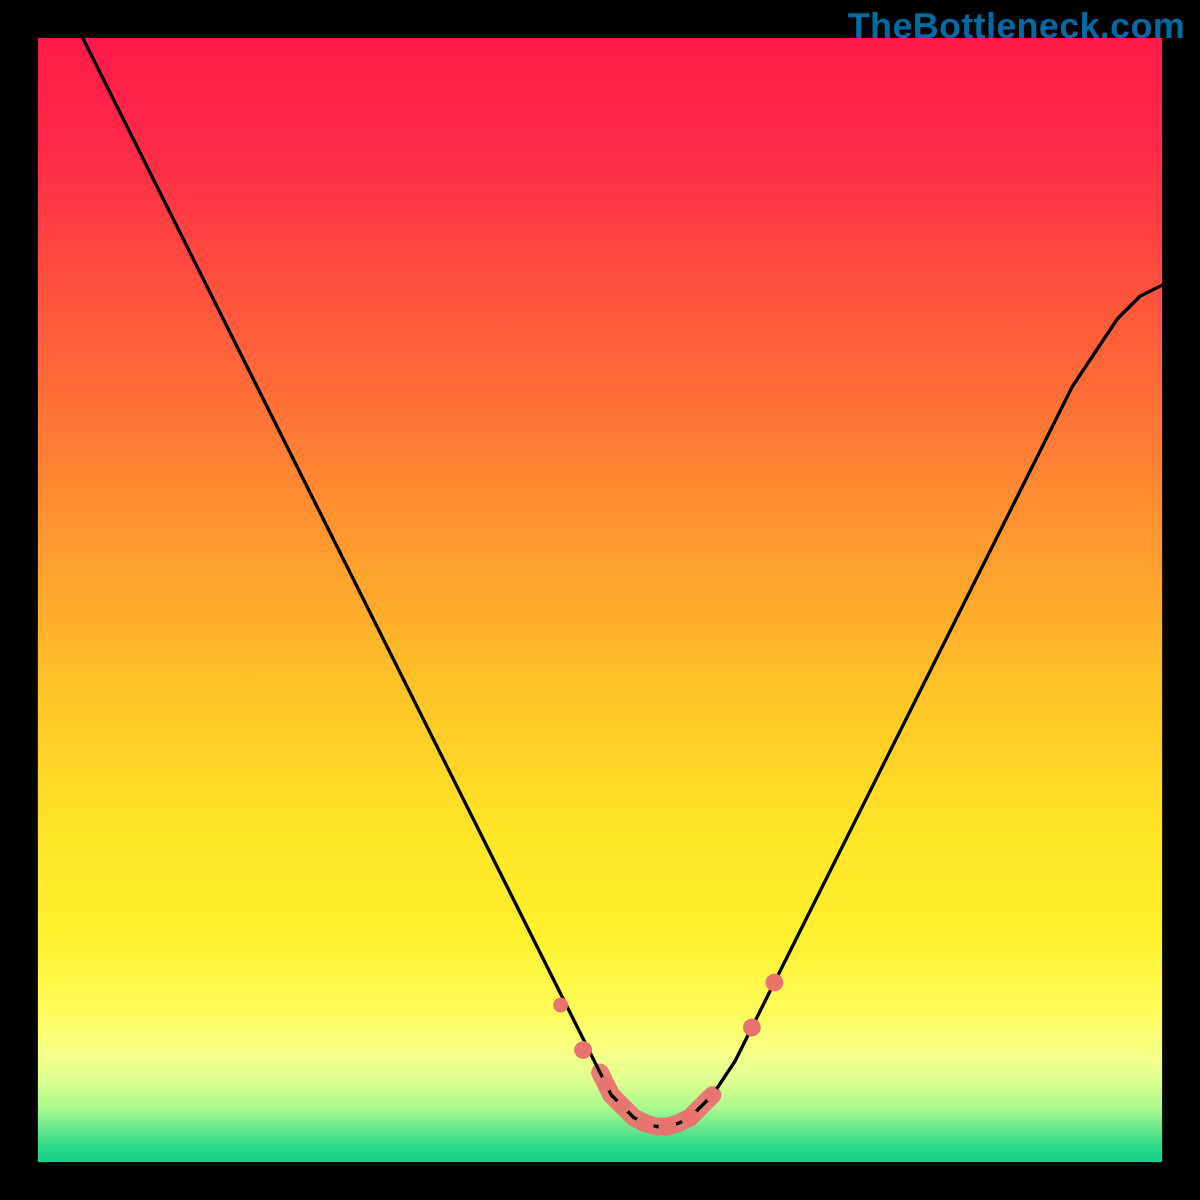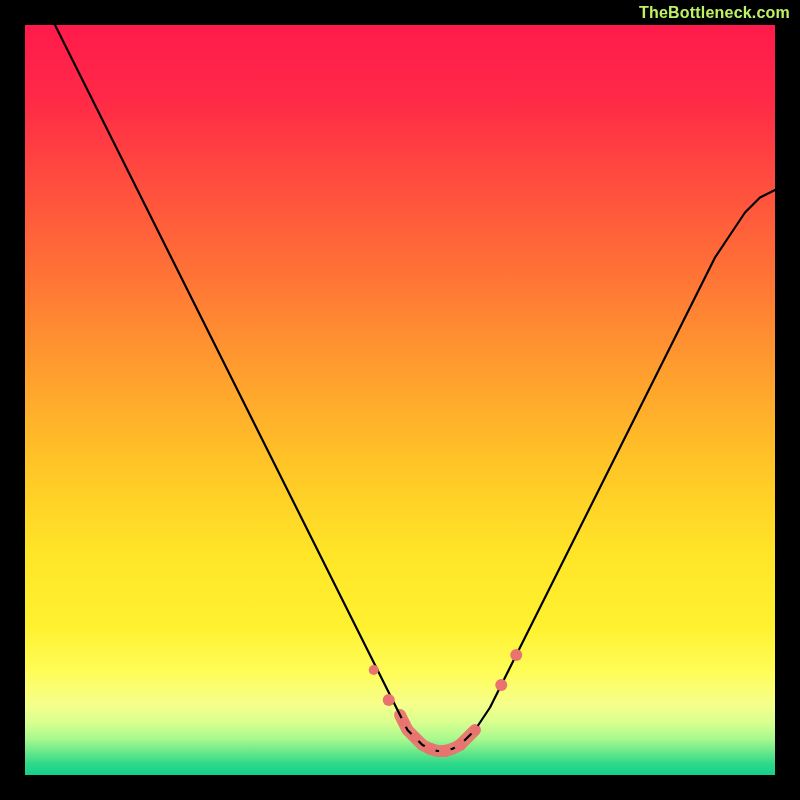--- a/index.html
+++ b/index.html
@@ -32,23 +32,23 @@
     position: absolute;
     inset: 0;
     width: 100%;
     height: 100%;
   }
   .watermark {
     position: absolute;
     top: 4px;
     right: 10px;
     font-family: Arial, Helvetica, sans-serif;
-    font-size: 16px;
+    font-size: 24px;
     font-weight: 600;
-    color: #bef264;
+    color: #0369a1;
     letter-spacing: 0.2px;
     user-select: none;
   }
 </style>
 </head>
 <body>
 <div class="stage">
 
   <div class="plot-area">
     <svg class="gradient" viewBox="0 0 750 750" preserveAspectRatio="none">

